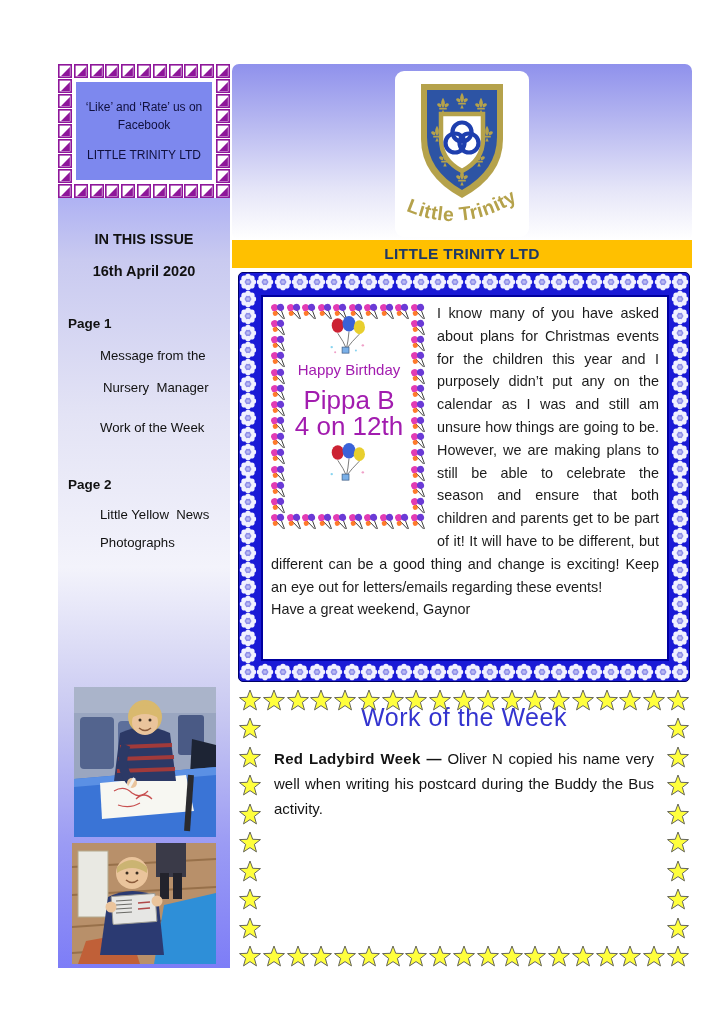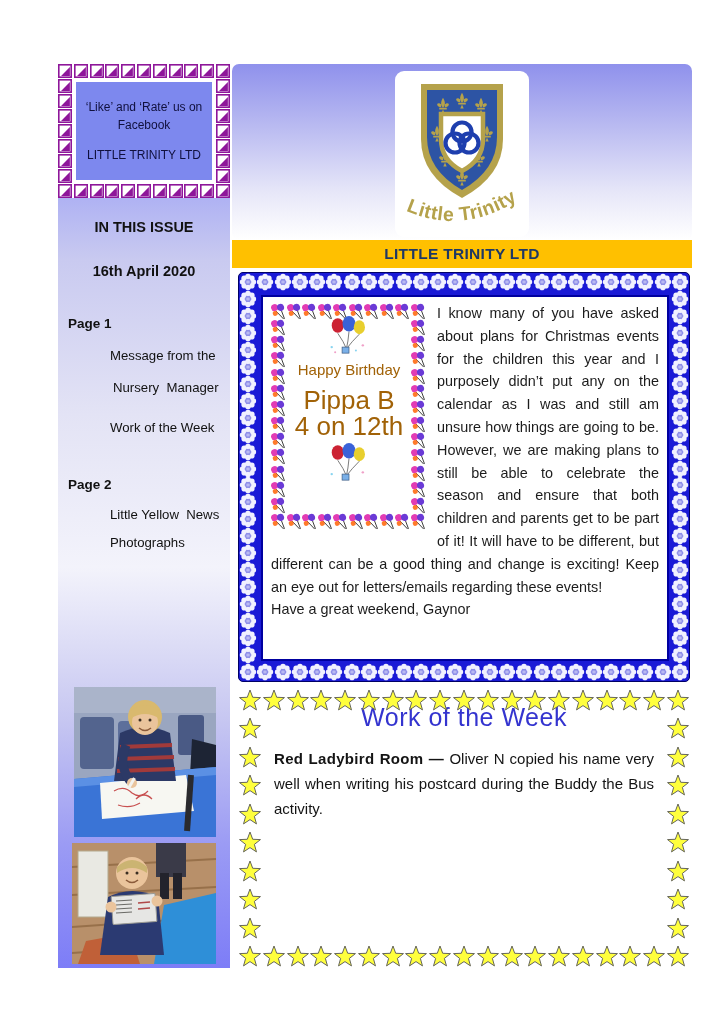--- a/index.html
+++ b/index.html
@@ -27,21 +27,21 @@
     left:58px; top:198px; width:172px; height:770px;
     background:linear-gradient(180deg,
       var(--sidebar-top) 0%, #c9caf0 8%, #e3e3f5 28%,
       var(--sidebar-light) 48%, #c6c6f1 68%, #9b9bf4 84%,
       var(--sidebar-bottom) 100%);
     color:#111;
   }
   .sb-line { position:absolute; white-space:pre; }
   .sb-head { font-weight:bold; font-size:14.5px; width:100%; text-align:center; }
   .sb-page { font-weight:bold; font-size:13.5px; left:10px; }
-  .sb-item { font-size:13.2px; left:42px;margin-left:10px; }
+  .sb-item { font-size:13.2px; left:42px; }
   .photo { position:absolute; overflow:hidden; }
   .photo svg { display:block; }
 
   
   .logo-panel {
     left:232px; top:64px; width:460px; height:176px; border-radius:7px;
     background:linear-gradient(180deg, #8f91ec 0%, #b9baf1 35%, #e6e6f8 72%, #ffffff 100%);
   }
   .logo-card {
     position:absolute; left:163px; top:7px; width:134px; height:166px;
@@ -62,21 +62,21 @@
     background:var(--flower-border-blue); border:1px solid #000066; border-radius:5px;
   }
   .msg-inner {
     position:absolute; left:22px; top:22px; width:408px; height:366px;
     background:#fff; border:2px solid #0000a0; padding:5px 8px 4px 8px;
     color:#1c1c1c; font-size:14.4px; line-height:22.8px; text-align:justify;
   }
   .msg-inner p { margin:0; }
   .bday {
     float:left; width:156px; height:226px; margin:0 10px 4px 0;
-    position:relative; background:#fff; text-align:right; color:#a16207;
+    position:relative; background:#fff; text-align:right; color:#a21caf;
   }
   .bday-content {
     position:absolute; left:16px; top:14px; right:16px; bottom:14px;
     display:flex; flex-direction:column; align-items:center;
   }
   .bday-greet { font-size:15px; margin-top:5px; }
   .bday-name  { font-size:26px; margin-top:7px; }
   .bday-age   { font-size:26px; margin-top:3px; }
 
   
@@ -243,21 +243,21 @@
       </div>
     <div class="fb-inner">
       <div>‘Like’ and ‘Rate’ us on</div>
       <div>Facebook</div>
       <div class="gap"></div>
       <div>LITTLE TRINITY LTD</div>
     </div>
   </div>
 
   <div class="abs sidebar">
-    <div class="sb-line sb-head" style="top:21px;">IN THIS ISSUE</div>
+    <div class="sb-line sb-head" style="top:33px;">IN THIS ISSUE</div>
     <div class="sb-line sb-head" style="top:65px;">16th April 2020</div>
     <div class="sb-line sb-page" style="top:118px;">Page 1</div>
     <div class="sb-line sb-item" style="top:150px;">Message from the</div>
     <div class="sb-line sb-item" style="top:182px;left:45px;">Nursery  Manager</div>
     <div class="sb-line sb-item" style="top:222px;">Work of the Week</div>
     <div class="sb-line sb-page" style="top:279px;">Page 2</div>
     <div class="sb-line sb-item" style="top:309px;">Little Yellow  News</div>
     <div class="sb-line sb-item" style="top:337px;">Photographs</div>
 
     <div class="photo" style="left:16px;top:489px;width:142px;height:150px;">
@@ -2534,17 +2534,17 @@
           </svg></div>
         <div class="deco" style="left: 0px; top: 227.556px;"><svg width="24" height="24" viewBox="0 0 24 24">
             <polygon points="12.00,2.00 14.70,9.28 22.46,9.60 16.37,14.42 18.47,21.90 12.00,17.60 5.53,21.90 7.63,14.42 1.54,9.60 9.30,9.28" fill="#FFFF3D" stroke="#66665a" stroke-width="1" stroke-linejoin="round"></polygon>
           </svg></div>
         <div class="deco" style="left: 428px; top: 227.556px;"><svg width="24" height="24" viewBox="0 0 24 24">
             <polygon points="12.00,2.00 14.70,9.28 22.46,9.60 16.37,14.42 18.47,21.90 12.00,17.60 5.53,21.90 7.63,14.42 1.54,9.60 9.30,9.28" fill="#FFFF3D" stroke="#66665a" stroke-width="1" stroke-linejoin="round"></polygon>
           </svg></div>
       </div>
     <div class="wotw-title">Work of the Week</div>
     <div class="wotw-body">
-      <p><span class="room">Red Ladybird Room — </span><span>Oliver N copied his name very well when writing his postcard during the Buddy the Bus activity.</span></p>
+      <p><span class="room">Red Ladybird Week — </span><span>Oliver N copied his name very well when writing his postcard during the Buddy the Bus activity.</span></p>
     </div>
   </div>
 
 </div>
 
 </body></html>

